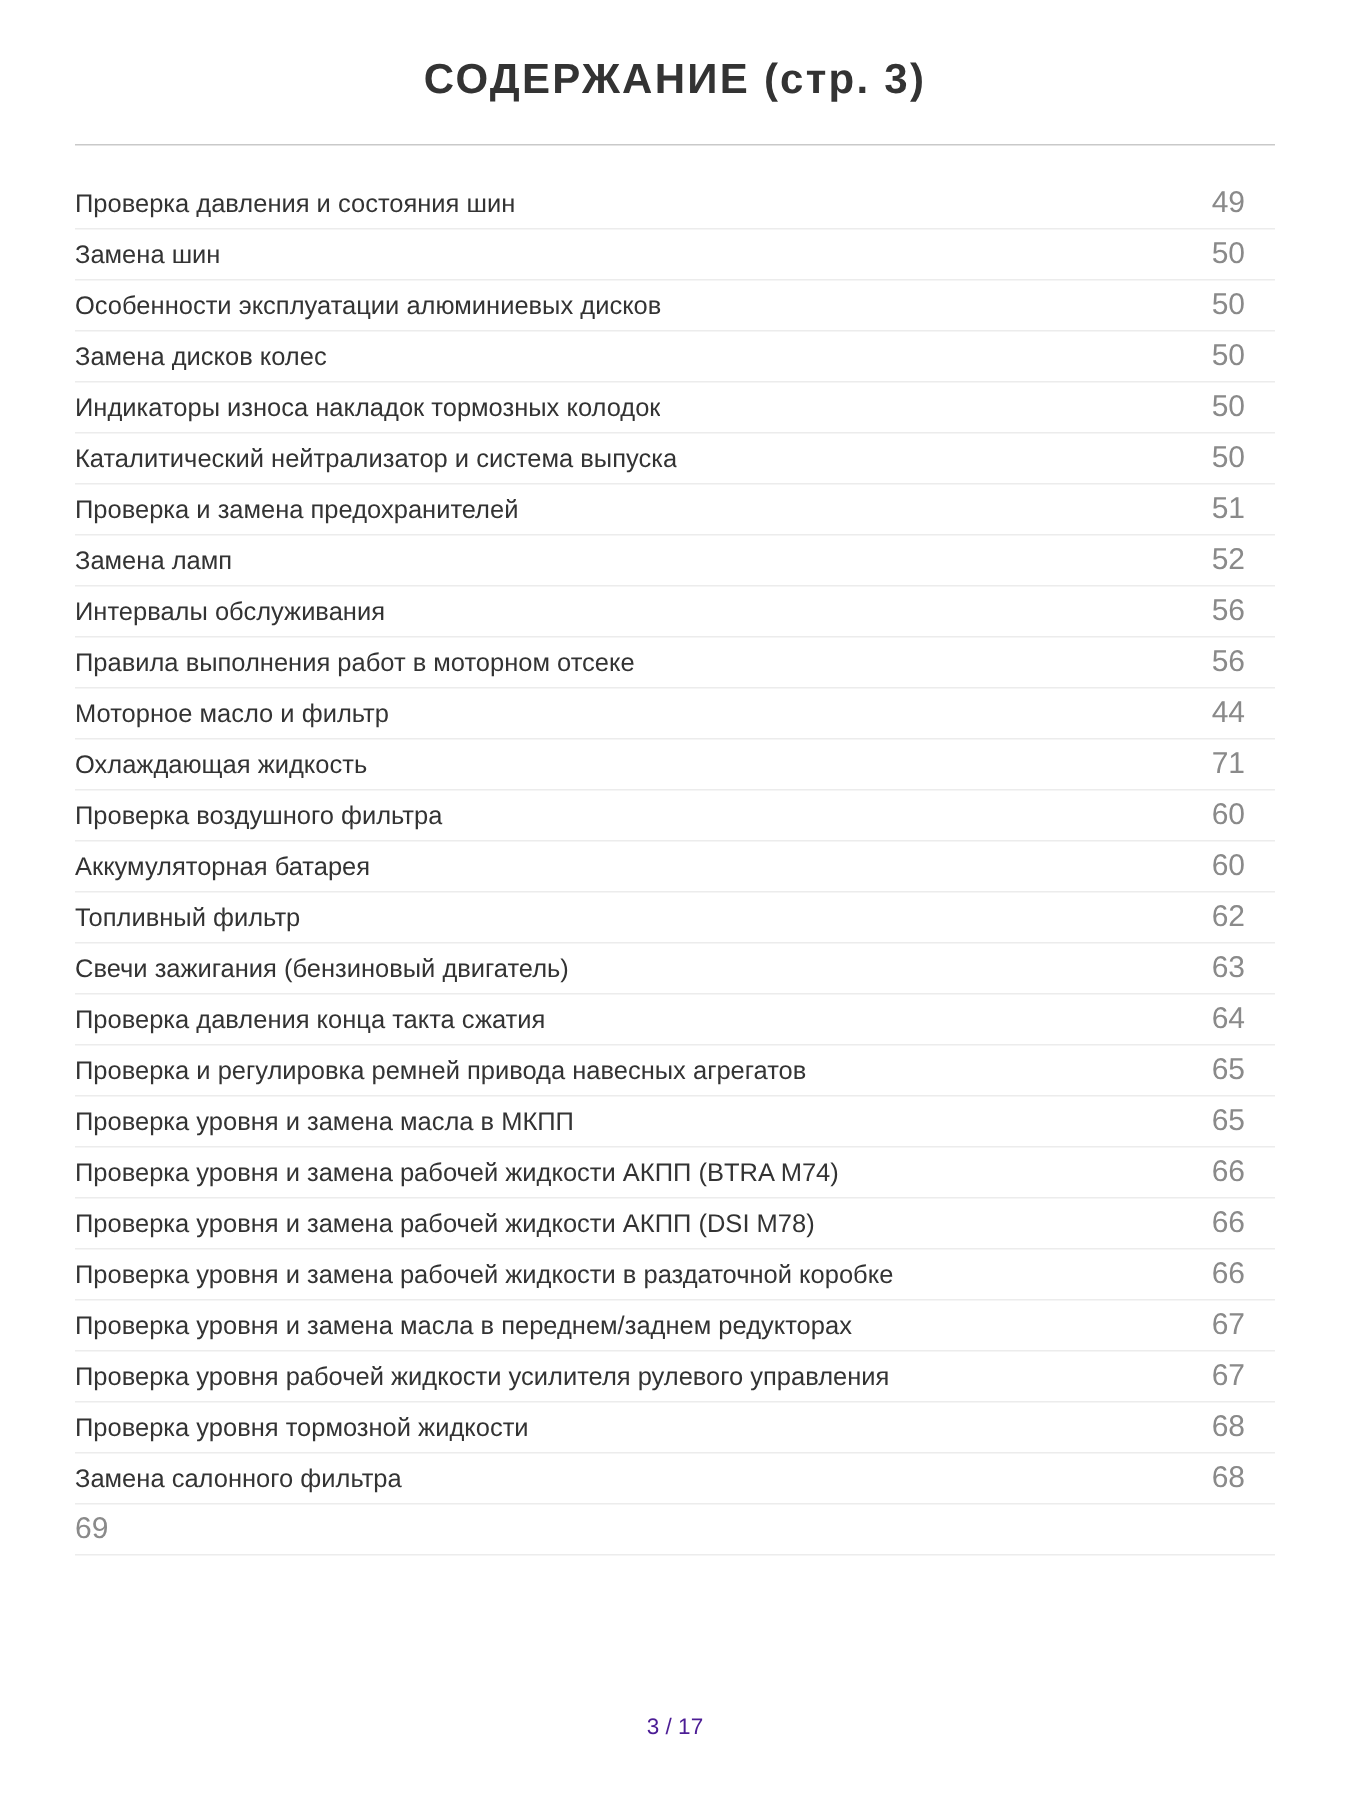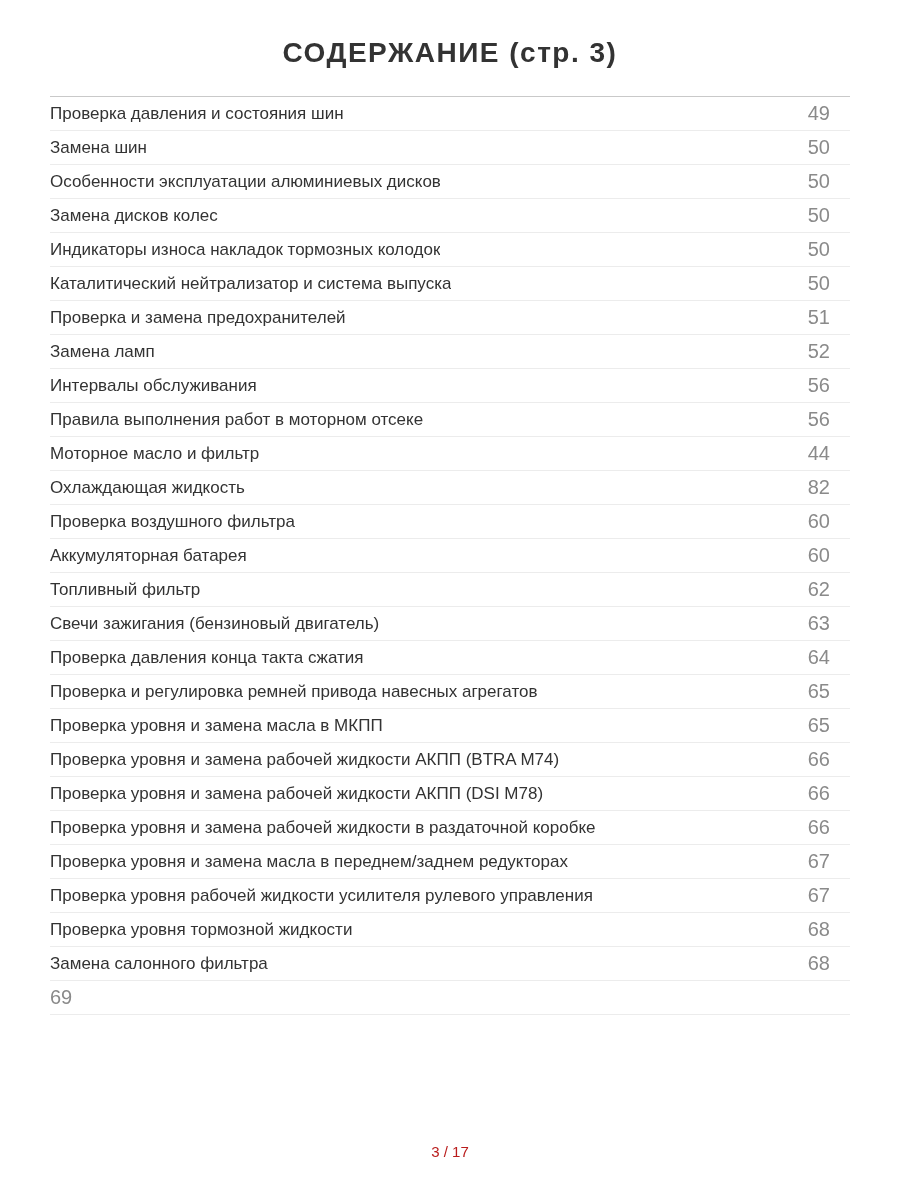--- a/index.html
+++ b/index.html
@@ -26,20 +26,21 @@
     font-weight: bold;
     letter-spacing: 1.5px;
     color: #333333;
   }
   .title-divider {
     height: 0;
     margin-top: 27px;
     border-top: 1px solid #c9c9c9;
   }
   .toc-list {
+    margin-top: 22px;
     text-align: center;
   }
   .toc-row {
     display: flex;
     align-items: center;
     justify-content: space-between;
     height: 34px;
     border-bottom: 1px solid #ececec;
     cursor: pointer;
   }
@@ -55,21 +56,21 @@
     padding-right: 20px;
     flex-shrink: 0;
   }
   .footer {
     position: absolute;
     left: 0;
     right: 0;
     bottom: 40px;
     text-align: center;
     font-size: 15px;
-    color: #b91c1c;
+    color: #4c1d95;
   }
 </style>
 </head>
 <body>
 
 <div class="page">
   <h1 class="title">СОДЕРЖАНИЕ (стр. 3)</h1>
   <div class="title-divider"></div>
   <div class="toc-list">
   <div class="toc-row">
@@ -123,21 +124,21 @@
     <span class="toc-page">56</span>
   </div>
 
   <div class="toc-row">
     <span class="toc-label">Моторное масло и фильтр</span>
     <span class="toc-page">44</span>
   </div>
 
   <div class="toc-row">
     <span class="toc-label">Охлаждающая жидкость</span>
-    <span class="toc-page">82</span>
+    <span class="toc-page">71</span>
   </div>
 
   <div class="toc-row">
     <span class="toc-label">Проверка воздушного фильтра</span>
     <span class="toc-page">60</span>
   </div>
 
   <div class="toc-row">
     <span class="toc-label">Аккумуляторная батарея</span>
     <span class="toc-page">60</span>

